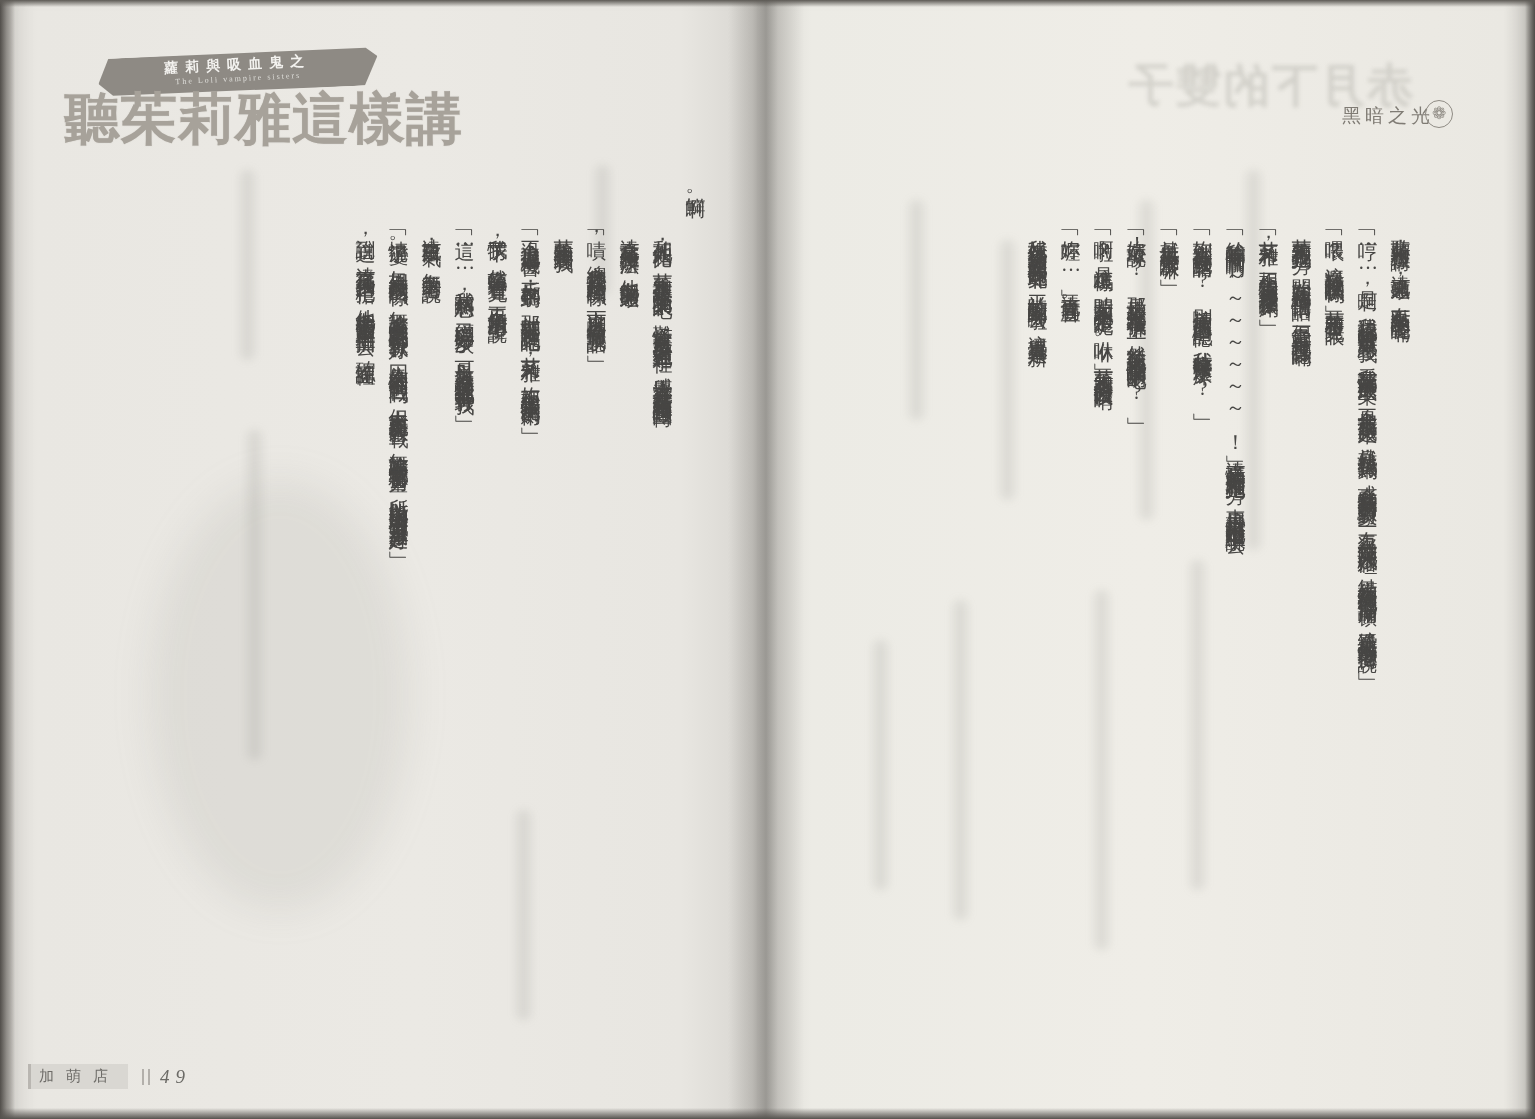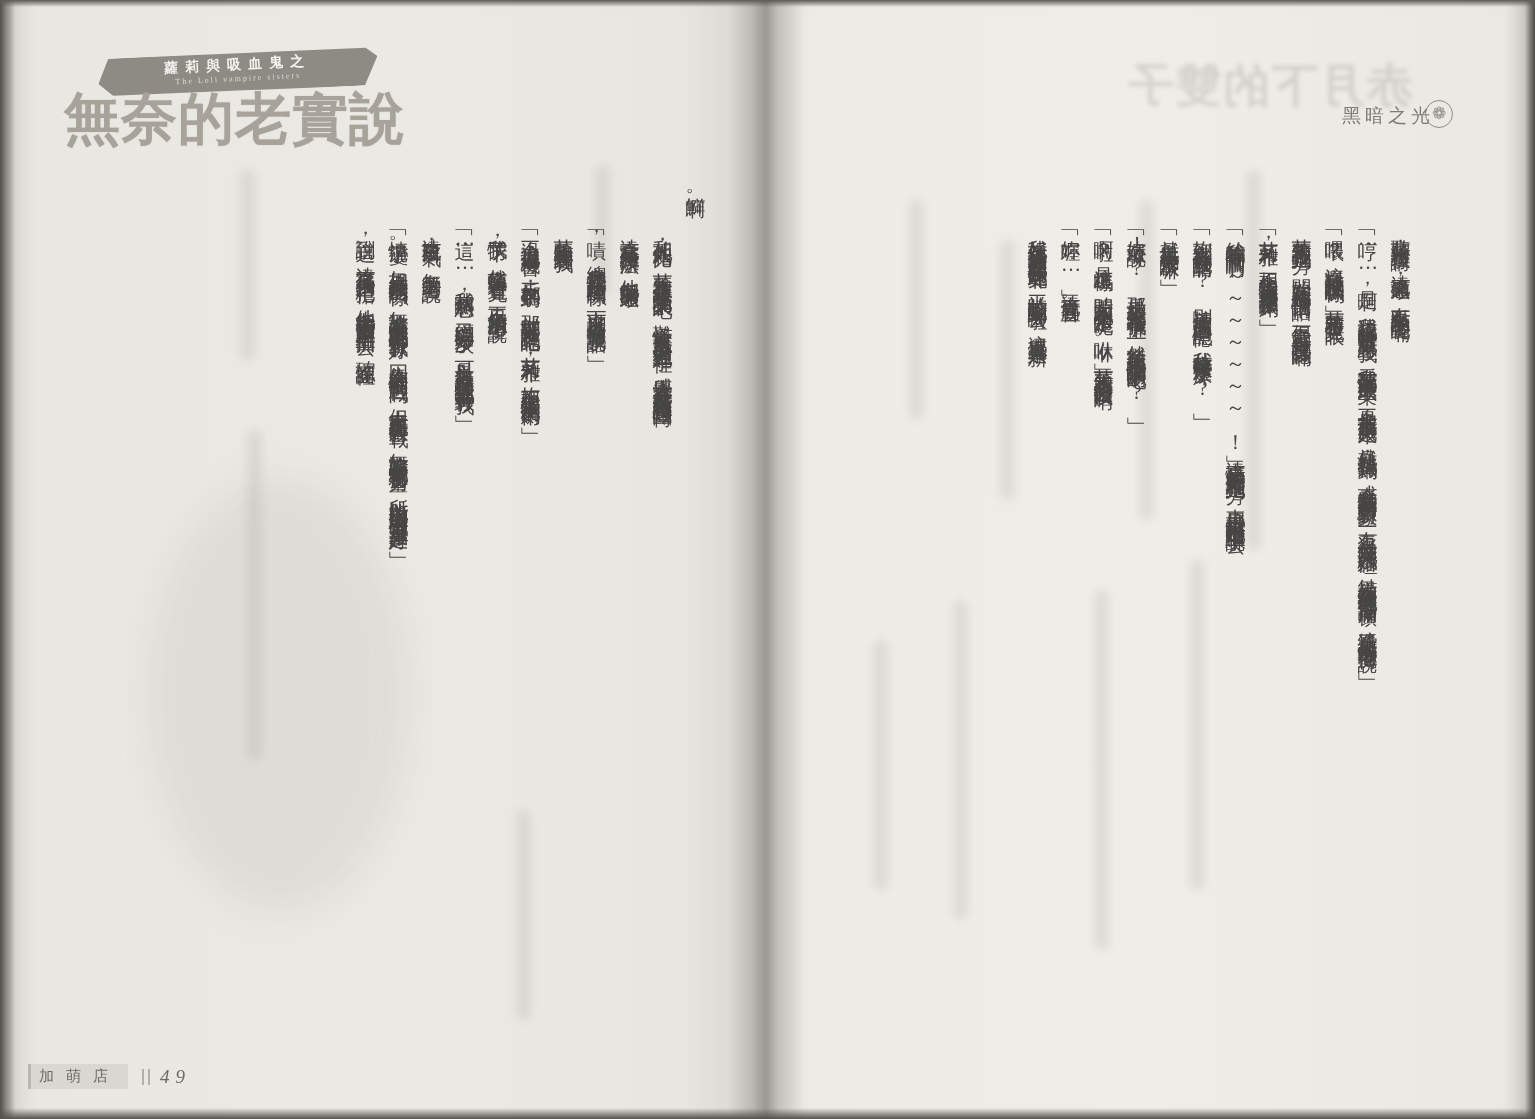--- a/index.html
+++ b/index.html
@@ -66,21 +66,21 @@
 
 <div class="scan">
 
   <div class="page page-left">
 
     <div class="logo">
       <div class="ribbon">
         <span class="cn">蘿莉與吸血鬼之</span>
         <span class="en">The Loli vampire sisters</span>
       </div>
-      <div class="logo-title">無奈的老實說</div>
+      <div class="logo-title">聽茱莉雅這樣講</div>
     </div>
 
     <div class="bleed" style="left:595px;top:165px;height:130px;"></div>
     <div class="bleed" style="left:516px;top:810px;height:210px;"></div>
     <div class="bleed" style="left:240px;top:170px;height:190px;"></div>
     <div class="bleed" style="left:247px;top:430px;height:330px;"></div>
     <div class="blob" style="left:150px;top:480px;width:260px;height:430px;"></div>
 
     <div class="vtext vtext-left">
       <p class="cont">鮮啊。</p>

